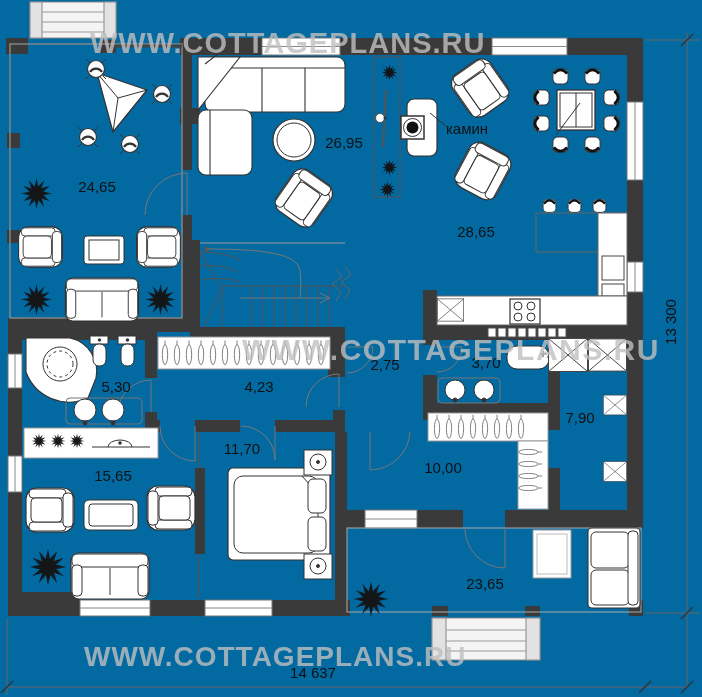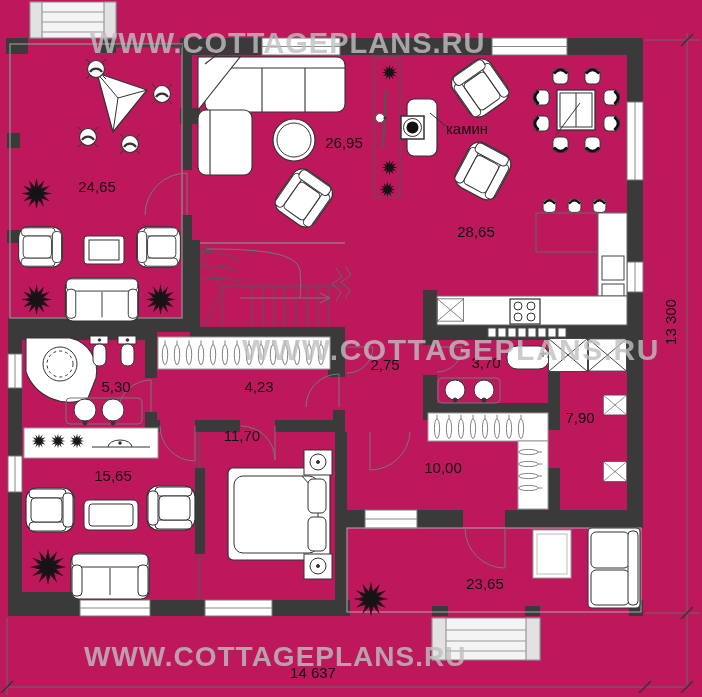--- a/index.html
+++ b/index.html
@@ -1,16 +1,16 @@
 <!DOCTYPE html>
 <html><head>
 <meta charset="utf-8">
 <style>
   html,body{margin:0;padding:0;background:#fff;}
-  #plan{position:relative;width:702px;height:697px;background:#be185d;overflow:hidden;
+  #plan{position:relative;width:702px;height:697px;background:#0369a1;overflow:hidden;
         font-family:"Liberation Sans",sans-serif;}
   #plan svg{position:absolute;left:0;top:0;}
   .lbl{position:absolute;transform:translate(-50%,-50%);font-size:15px;color:#111;
        white-space:nowrap;z-index:4;}
   .plain{text-decoration:none;}
   .dim-v{transform:translate(-50%,-50%) rotate(-90deg);}
   .wm{position:absolute;font-weight:bold;color:#c0c0c0;opacity:.8;white-space:nowrap;
       z-index:6;letter-spacing:1px;}
   .wm-top{left:90px;top:27px;font-size:29px;}
   .wm-mid{left:242px;top:333px;font-size:30px;letter-spacing:1.5px;}
@@ -445,21 +445,21 @@
 
 <span class="lbl" style="left:97px;top:186px">24,65</span>
 <span class="lbl" style="left:344px;top:142px">26,95</span>
 <span class="lbl" style="left:476px;top:231px">28,65</span>
 <span class="lbl" style="left:116px;top:386px">5,30</span>
 <span class="lbl" style="left:259px;top:386px">4,23</span>
 <span class="lbl" style="left:385px;top:364px">2,75</span>
 <span class="lbl" style="left:486px;top:362px">3,70</span>
 <span class="lbl" style="left:580px;top:417px">7,90</span>
 <span class="lbl" style="left:113px;top:475px">15,65</span>
-<span class="lbl" style="left:242px;top:435px">11,70</span>
+<span class="lbl" style="left:242px;top:448px">11,70</span>
 <span class="lbl" style="left:443px;top:467px">10,00</span>
 <span class="lbl" style="left:485px;top:583px">23,65</span>
 
 <span class="lbl plain" style="left:467px;top:128px">камин</span>
 <span class="lbl plain" style="left:313px;top:672px">14 637</span>
 <span class="lbl plain dim-v" style="left:670px;top:322px">13 300</span>
 
 </div>
 
 </body></html>

